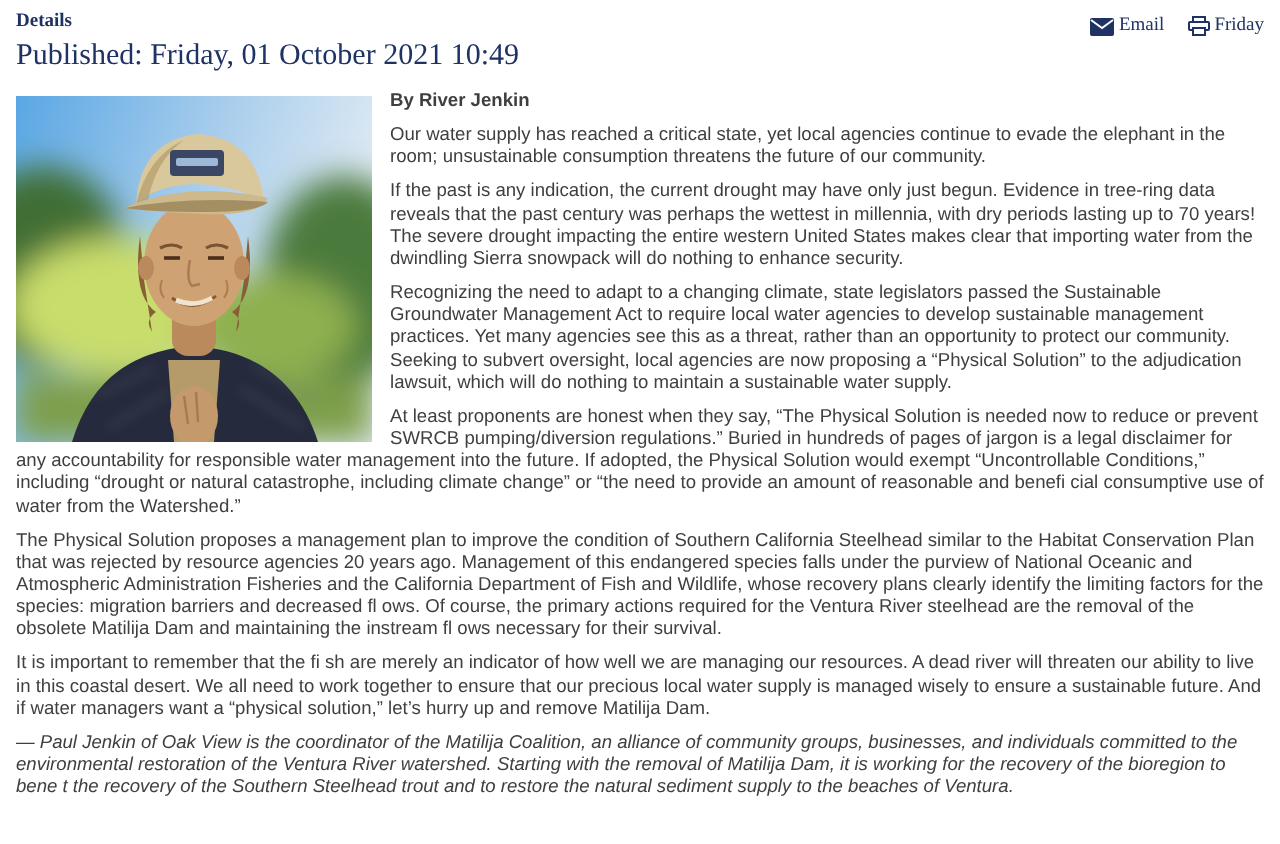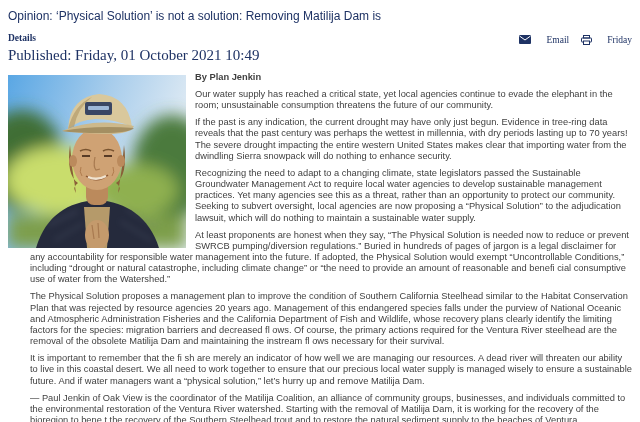--- a/index.html
+++ b/index.html
@@ -33,21 +33,21 @@
     color:#1e3264;
     margin:0 0 4px 0;
   }
   .published{
     font-family:"Liberation Serif", serif;
     font-size:15px;
     color:#1e3264;
   }
   .actions{display:flex;gap:12px;padding-top:2px;}
   .action-link{
-    display:flex;align-items:center;gap:15px;
+    display:flex;align-items:center;gap:2px;
     font-family:"Liberation Serif", serif;
     font-size:9.5px;
     color:#1e3264;
     text-decoration:none;
     cursor:pointer;
   }
   .action-link svg{display:block;}
   .article{
     font-size:9.3px;
     line-height:1.2;
@@ -57,29 +57,28 @@
     float:left;
     width:178px;height:173px;
     margin:3px 9px 2px 0;
     overflow:hidden;
   }
   .photo svg{display:block;}
   .byline{
     font-weight:bold;
     margin:3px 0 6px 0;
   }
-  p.para{margin:0 0 6px 0;padding-left:22px;}
-  p.signature{margin-bottom:0;}
+  p.para{margin:0 0 6px 0;}
+  p.signature{font-style:italic;margin-bottom:0;}
 </style>
 </head>
 <body>
 
 <div class="page">
 
-  <h1 class="title">Opinion: ‘Physical Solution’ is not a solution: Removing Matilija Dam is</h1>
 
   <div class="meta-row">
     <div>
       <div class="details-label">Details</div>
       <div class="published">Published: Friday, 01 October 2021 10:49</div>
     </div>
     <div class="actions">
       <a class="action-link">
         <span>
           <svg width="12" height="9" viewBox="0 0 12 9">
@@ -157,21 +156,21 @@
           <path d="M60,54 Q62,22 91,19 Q120,21 124,52 Q106,44 88,44 Q70,45 60,54 Z" fill="#d9c89c"></path>
           <path d="M60,54 Q66,30 84,22 Q70,32 66,52 Z" fill="#b49b6b" opacity="0.7"></path>
           <path d="M54,56 Q86,42 126,51 Q122,60 94,59 Q68,58 54,56 Z" fill="#cdb98b"></path>
           <path d="M54,56 Q86,50 126,53 Q122,58 94,58 Q68,58 54,56 Z" fill="#9a8558" opacity="0.8"></path>
           <rect x="77" y="27" width="27" height="13" rx="2" fill="#3a4663"></rect>
           <rect x="80" y="31" width="21" height="4" rx="1" fill="#9db7d8"></rect>
         </g>
       </svg>
     </div>
 
-    <p class="byline">By Plan Jenkin</p>
+    <p class="byline">By River Jenkin</p>
     <p class="para">Our water supply has reached a critical state, yet local agencies continue to evade the elephant in the room; unsustainable consumption threatens the future of our community.</p>
     <p class="para">If the past is any indication, the current drought may have only just begun. Evidence in tree-ring data reveals that the past century was perhaps the wettest in millennia, with dry periods lasting up to 70 years! The severe drought impacting the entire western United States makes clear that importing water from the dwindling Sierra snowpack will do nothing to enhance security.</p>
     <p class="para">Recognizing the need to adapt to a changing climate, state legislators passed the Sustainable Groundwater Management Act to require local water agencies to develop sustainable management practices. Yet many agencies see this as a threat, rather than an opportunity to protect our community. Seeking to subvert oversight, local agencies are now proposing a “Physical Solution” to the adjudication lawsuit, which will do nothing to maintain a sustainable water supply.</p>
     <p class="para">At least proponents are honest when they say, “The Physical Solution is needed now to reduce or prevent SWRCB pumping/diversion regulations.” Buried in hundreds of pages of jargon is a legal disclaimer for any accountability for responsible water management into the future. If adopted, the Physical Solution would exempt “Uncontrollable Conditions,” including “drought or natural catastrophe, including climate change” or “the need to provide an amount of reasonable and benefi cial consumptive use of water from the Watershed.”</p>
     <p class="para">The Physical Solution proposes a management plan to improve the condition of Southern California Steelhead similar to the Habitat Conservation Plan that was rejected by resource agencies 20 years ago. Management of this endangered species falls under the purview of National Oceanic and Atmospheric Administration Fisheries and the California Department of Fish and Wildlife, whose recovery plans clearly identify the limiting factors for the species: migration barriers and decreased fl ows. Of course, the primary actions required for the Ventura River steelhead are the removal of the obsolete Matilija Dam and maintaining the instream fl ows necessary for their survival.</p>
     <p class="para">It is important to remember that the fi sh are merely an indicator of how well we are managing our resources. A dead river will threaten our ability to live in this coastal desert. We all need to work together to ensure that our precious local water supply is managed wisely to ensure a sustainable future. And if water managers want a “physical solution,” let’s hurry up and remove Matilija Dam.</p>
     <p class="para signature">— Paul Jenkin of Oak View is the coordinator of the Matilija Coalition, an alliance of community groups, businesses, and individuals committed to the environmental restoration of the Ventura River watershed. Starting with the removal of Matilija Dam, it is working for the recovery of the bioregion to bene t the recovery of the Southern Steelhead trout and to restore the natural sediment supply to the beaches of Ventura.</p>
 
   </div>
 </div>

